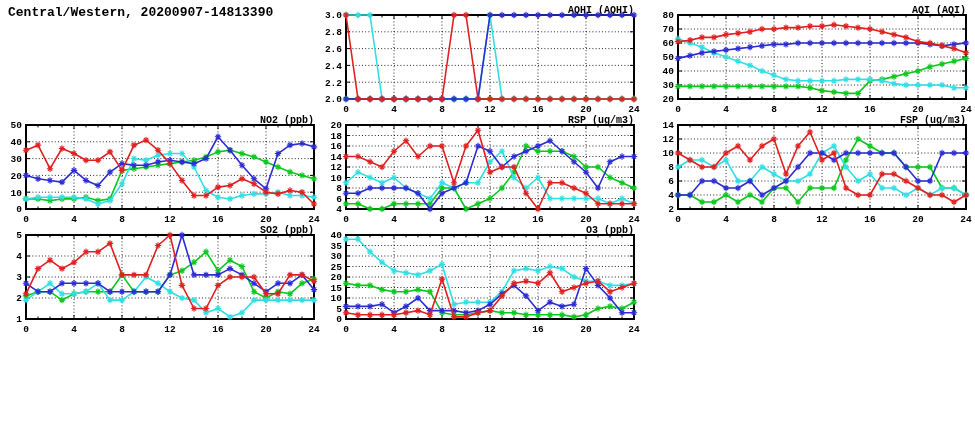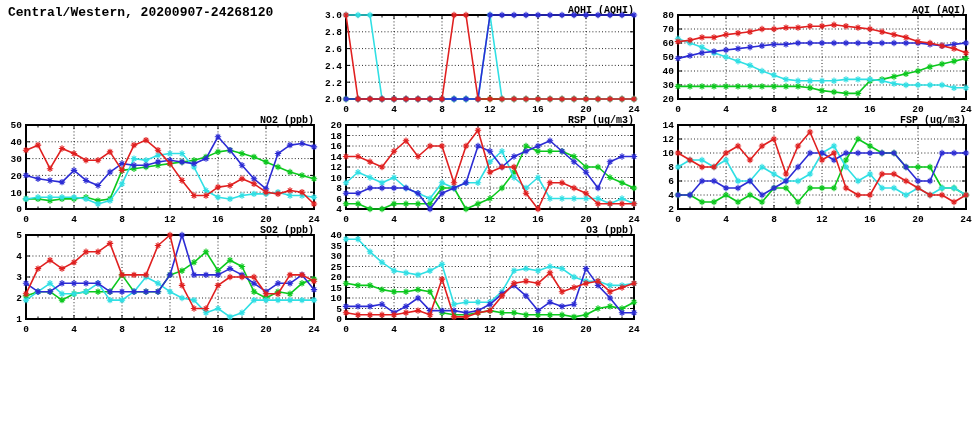--- a/index.html
+++ b/index.html
@@ -14,21 +14,21 @@
   svg text{
     fill:#000;font-weight:bold;
     font-family:"Liberation Mono", monospace;
   }
   svg .ticklab{font-size:9.5px;}
   svg .ctitle{font-size:10px;}
 </style>
 </head>
 <body>
 
-<div class="page-title">Central/Western, 20200907-24268120</div>
+<div class="page-title">Central/Western, 20200907-14813390</div>
 <div id="charts">
     <div class="chart" style="left: 320px; top: 5px;"><svg width="320" height="112" viewBox="0 0 320 112">
         <line x1="26" y1="77.19999999999999" x2="314" y2="77.19999999999999" stroke="#111" stroke-width="0.9" stroke-dasharray="1 2.2"></line>
         <line x1="26" y1="60.400000000000006" x2="314" y2="60.400000000000006" stroke="#111" stroke-width="0.9" stroke-dasharray="1 2.2"></line>
         <line x1="26" y1="43.599999999999994" x2="314" y2="43.599999999999994" stroke="#111" stroke-width="0.9" stroke-dasharray="1 2.2"></line>
         <line x1="26" y1="26.80000000000001" x2="314" y2="26.80000000000001" stroke="#111" stroke-width="0.9" stroke-dasharray="1 2.2"></line>
         <line x1="74" y1="10" x2="74" y2="94" stroke="#111" stroke-width="0.9" stroke-dasharray="1 2.2"></line>
         <line x1="122" y1="10" x2="122" y2="94" stroke="#111" stroke-width="0.9" stroke-dasharray="1 2.2"></line>
         <line x1="170" y1="10" x2="170" y2="94" stroke="#111" stroke-width="0.9" stroke-dasharray="1 2.2"></line>
         <line x1="218" y1="10" x2="218" y2="94" stroke="#111" stroke-width="0.9" stroke-dasharray="1 2.2"></line>

